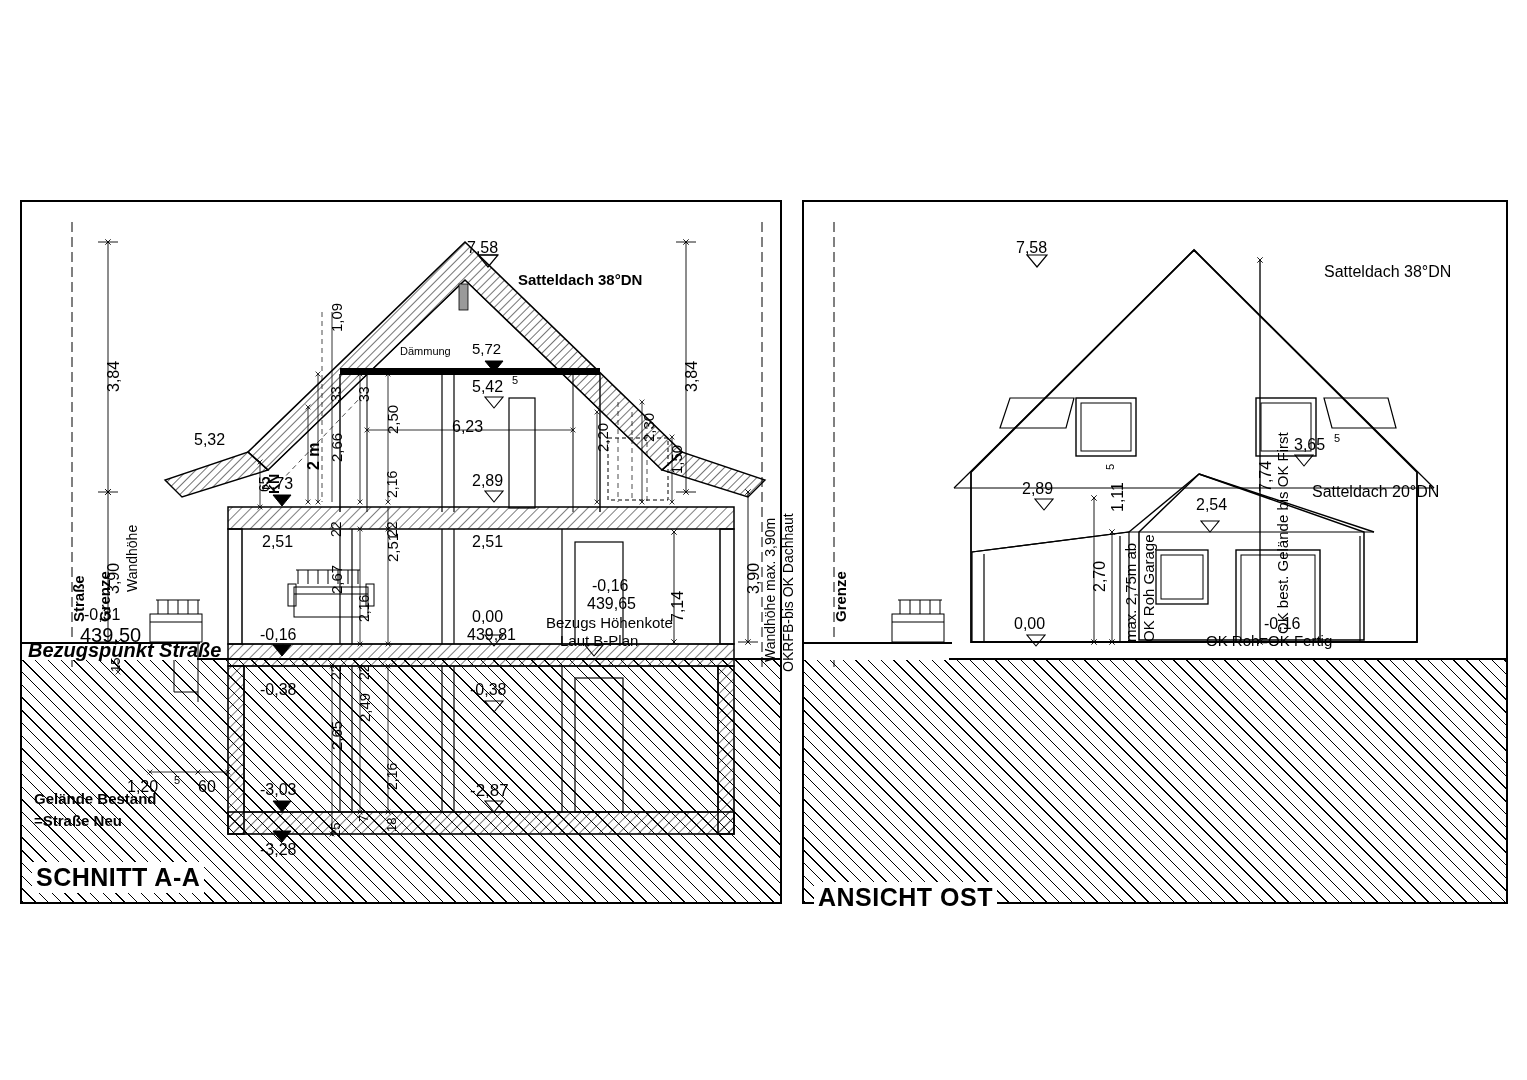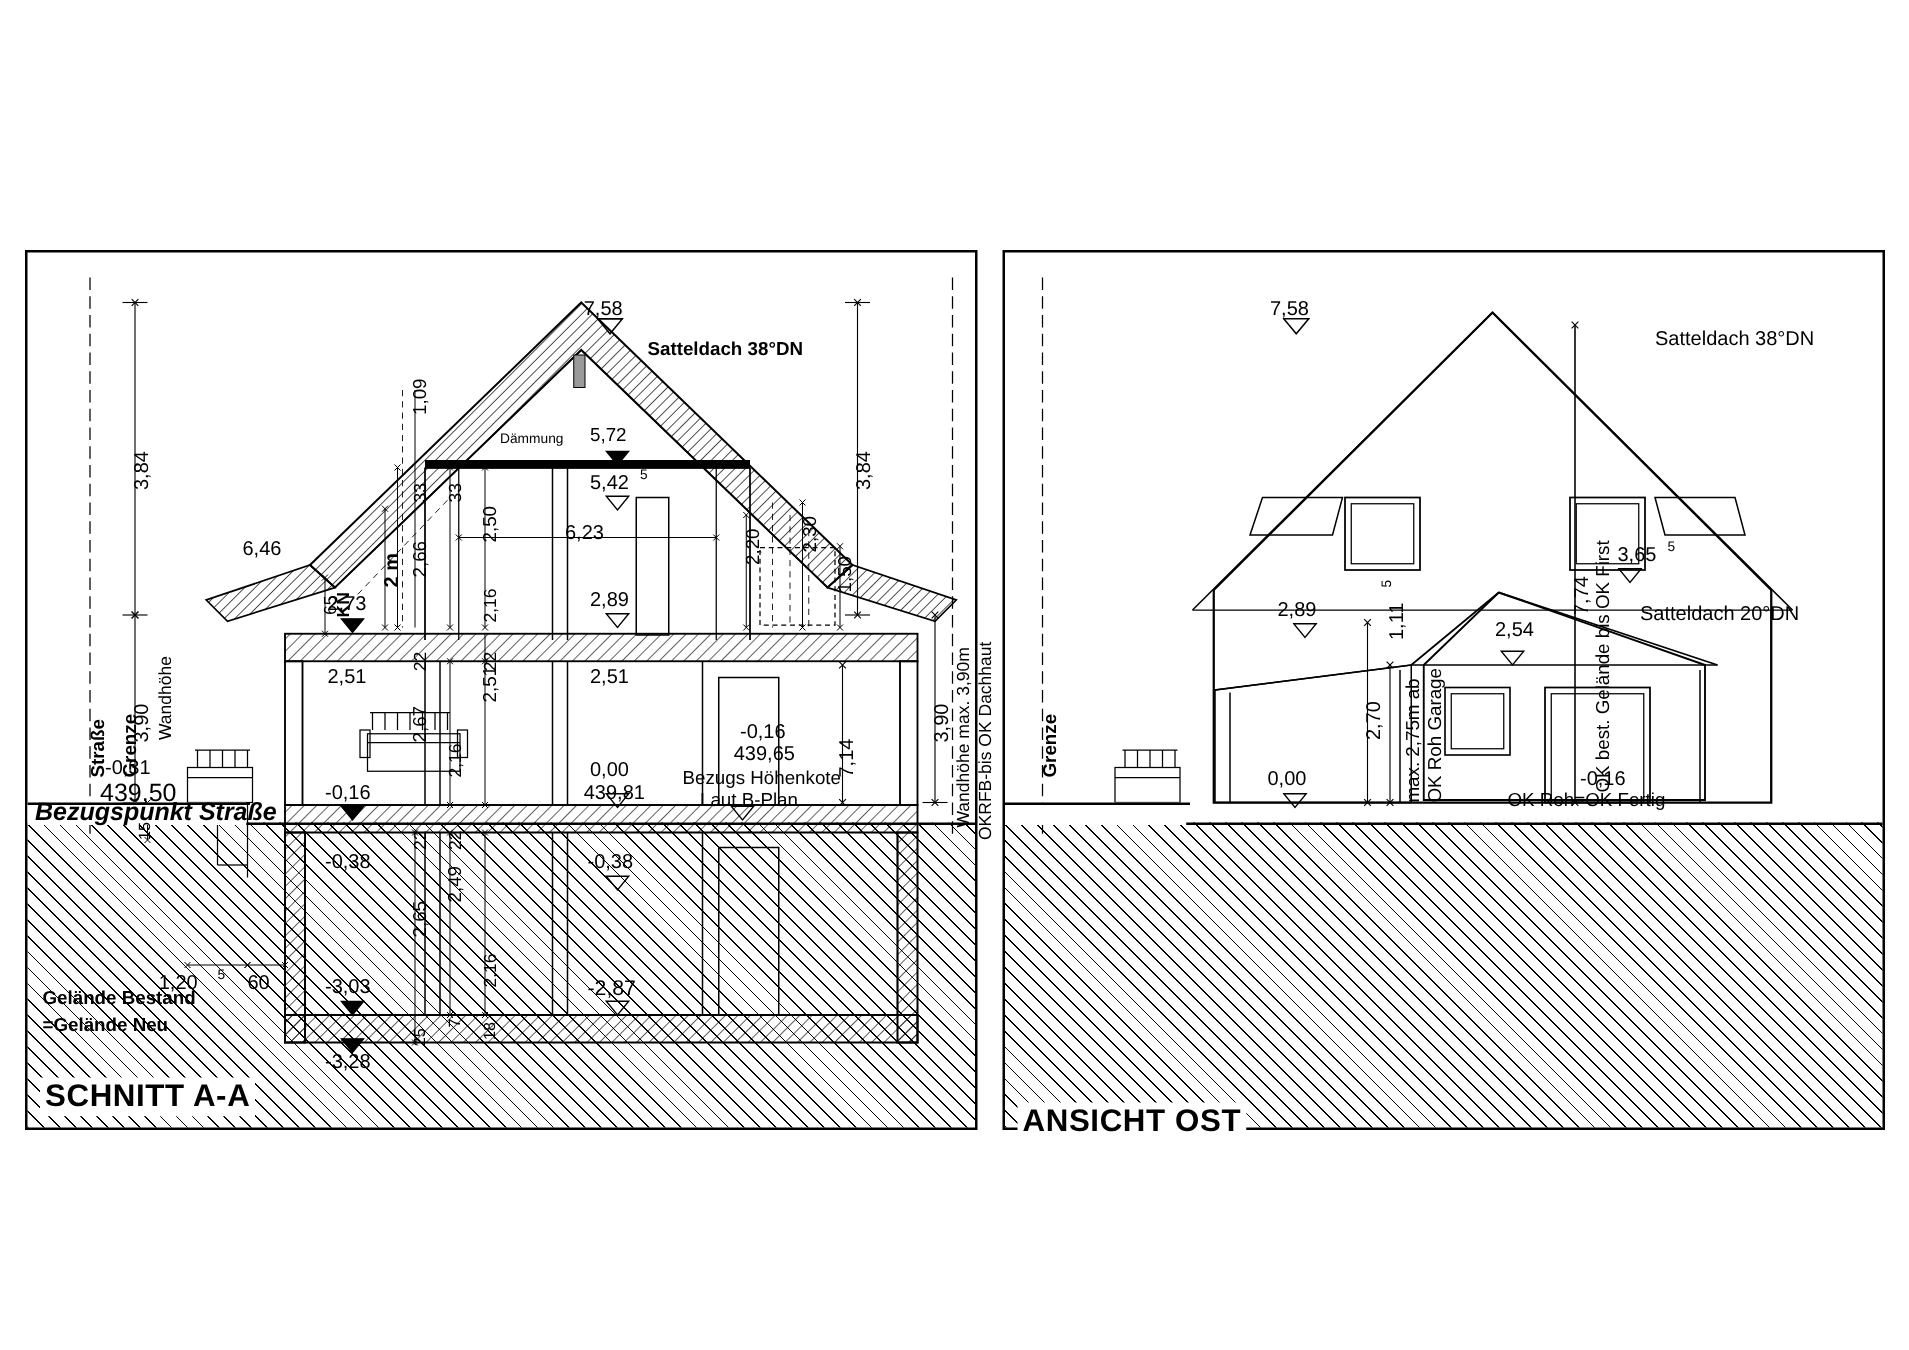--- a/index.html
+++ b/index.html
@@ -246,32 +246,32 @@
     <div class="txt" style="left:570px;top:374px;font-size:16px;">-0,16</div>
     <div class="txt" style="left:565px;top:392px;font-size:16px;">439,65</div>
     <div class="txt" style="left:238px;top:423px;font-size:16px;">-0,16</div>
     <div class="txt" style="left:238px;top:478px;font-size:16px;">-0,38</div>
     <div class="txt" style="left:448px;top:478px;font-size:16px;">-0,38</div>
     <div class="txt" style="left:448px;top:578px;font-size:17px;">-2,87</div>
     <div class="txt" style="left:238px;top:578px;font-size:16px;">-3,03</div>
     <div class="txt" style="left:238px;top:638px;font-size:16px;">-3,28</div>
     <div class="txt" style="left:62px;top:403px;font-size:16px;">-0,31</div>
     <div class="txt" style="left:58px;top:421px;font-size:20px;">439,50</div>
-    <div class="txt" style="left:172px;top:228px;font-size:16px;">6,46</div>
+    <div class="txt" style="left:172px;top:228px;font-size:16px;">5,32</div>
 
     <div class="txt b" style="left:6px;top:436px;font-size:20px;font-style:italic;">Bezugspunkt Straße</div>
     <div class="txt big vert" style="left:48px;top:420px;">Straße</div>
     <div class="txt big vert" style="left:74px;top:420px;">Grenze</div>
     <div class="txt vert" style="left:102px;top:390px;font-size:14px;">Wandhöhe</div>
     <div class="txt vert" style="left:740px;top:460px;font-size:14px;">Wandhöhe max. 3,90m</div>
     <div class="txt vert" style="left:758px;top:470px;font-size:14px;">OKRFB-bis OK Dachhaut</div>
     <div class="txt" style="left:524px;top:412px;font-size:15px;">Bezugs Höhenkote</div>
     <div class="txt" style="left:538px;top:430px;font-size:15px;">Laut B-Plan</div>
     <div class="txt big" style="left:12px;top:588px;">Gelände Bestand</div>
-    <div class="txt big" style="left:12px;top:610px;">=Gelände Neu</div>
+    <div class="txt big" style="left:12px;top:610px;">=Straße Neu</div>
     <div class="txt vert b" style="left:244px;top:292px;font-size:14px;">KN</div>
     <div class="txt vert b" style="left:282px;top:268px;font-size:16px;">2 m</div>
 
     <div class="txt vert" style="left:82px;top:190px;font-size:16px;">3,84</div>
     <div class="txt vert" style="left:82px;top:392px;font-size:16px;">3,90</div>
     <div class="txt vert" style="left:660px;top:190px;font-size:16px;">3,84</div>
     <div class="txt vert" style="left:722px;top:392px;font-size:16px;">3,90</div>
     <div class="txt vert" style="left:306px;top:130px;font-size:15px;">1,09</div>
     <div class="txt vert" style="left:306px;top:200px;font-size:14px;">33</div>
     <div class="txt vert" style="left:334px;top:200px;font-size:14px;">33</div>

